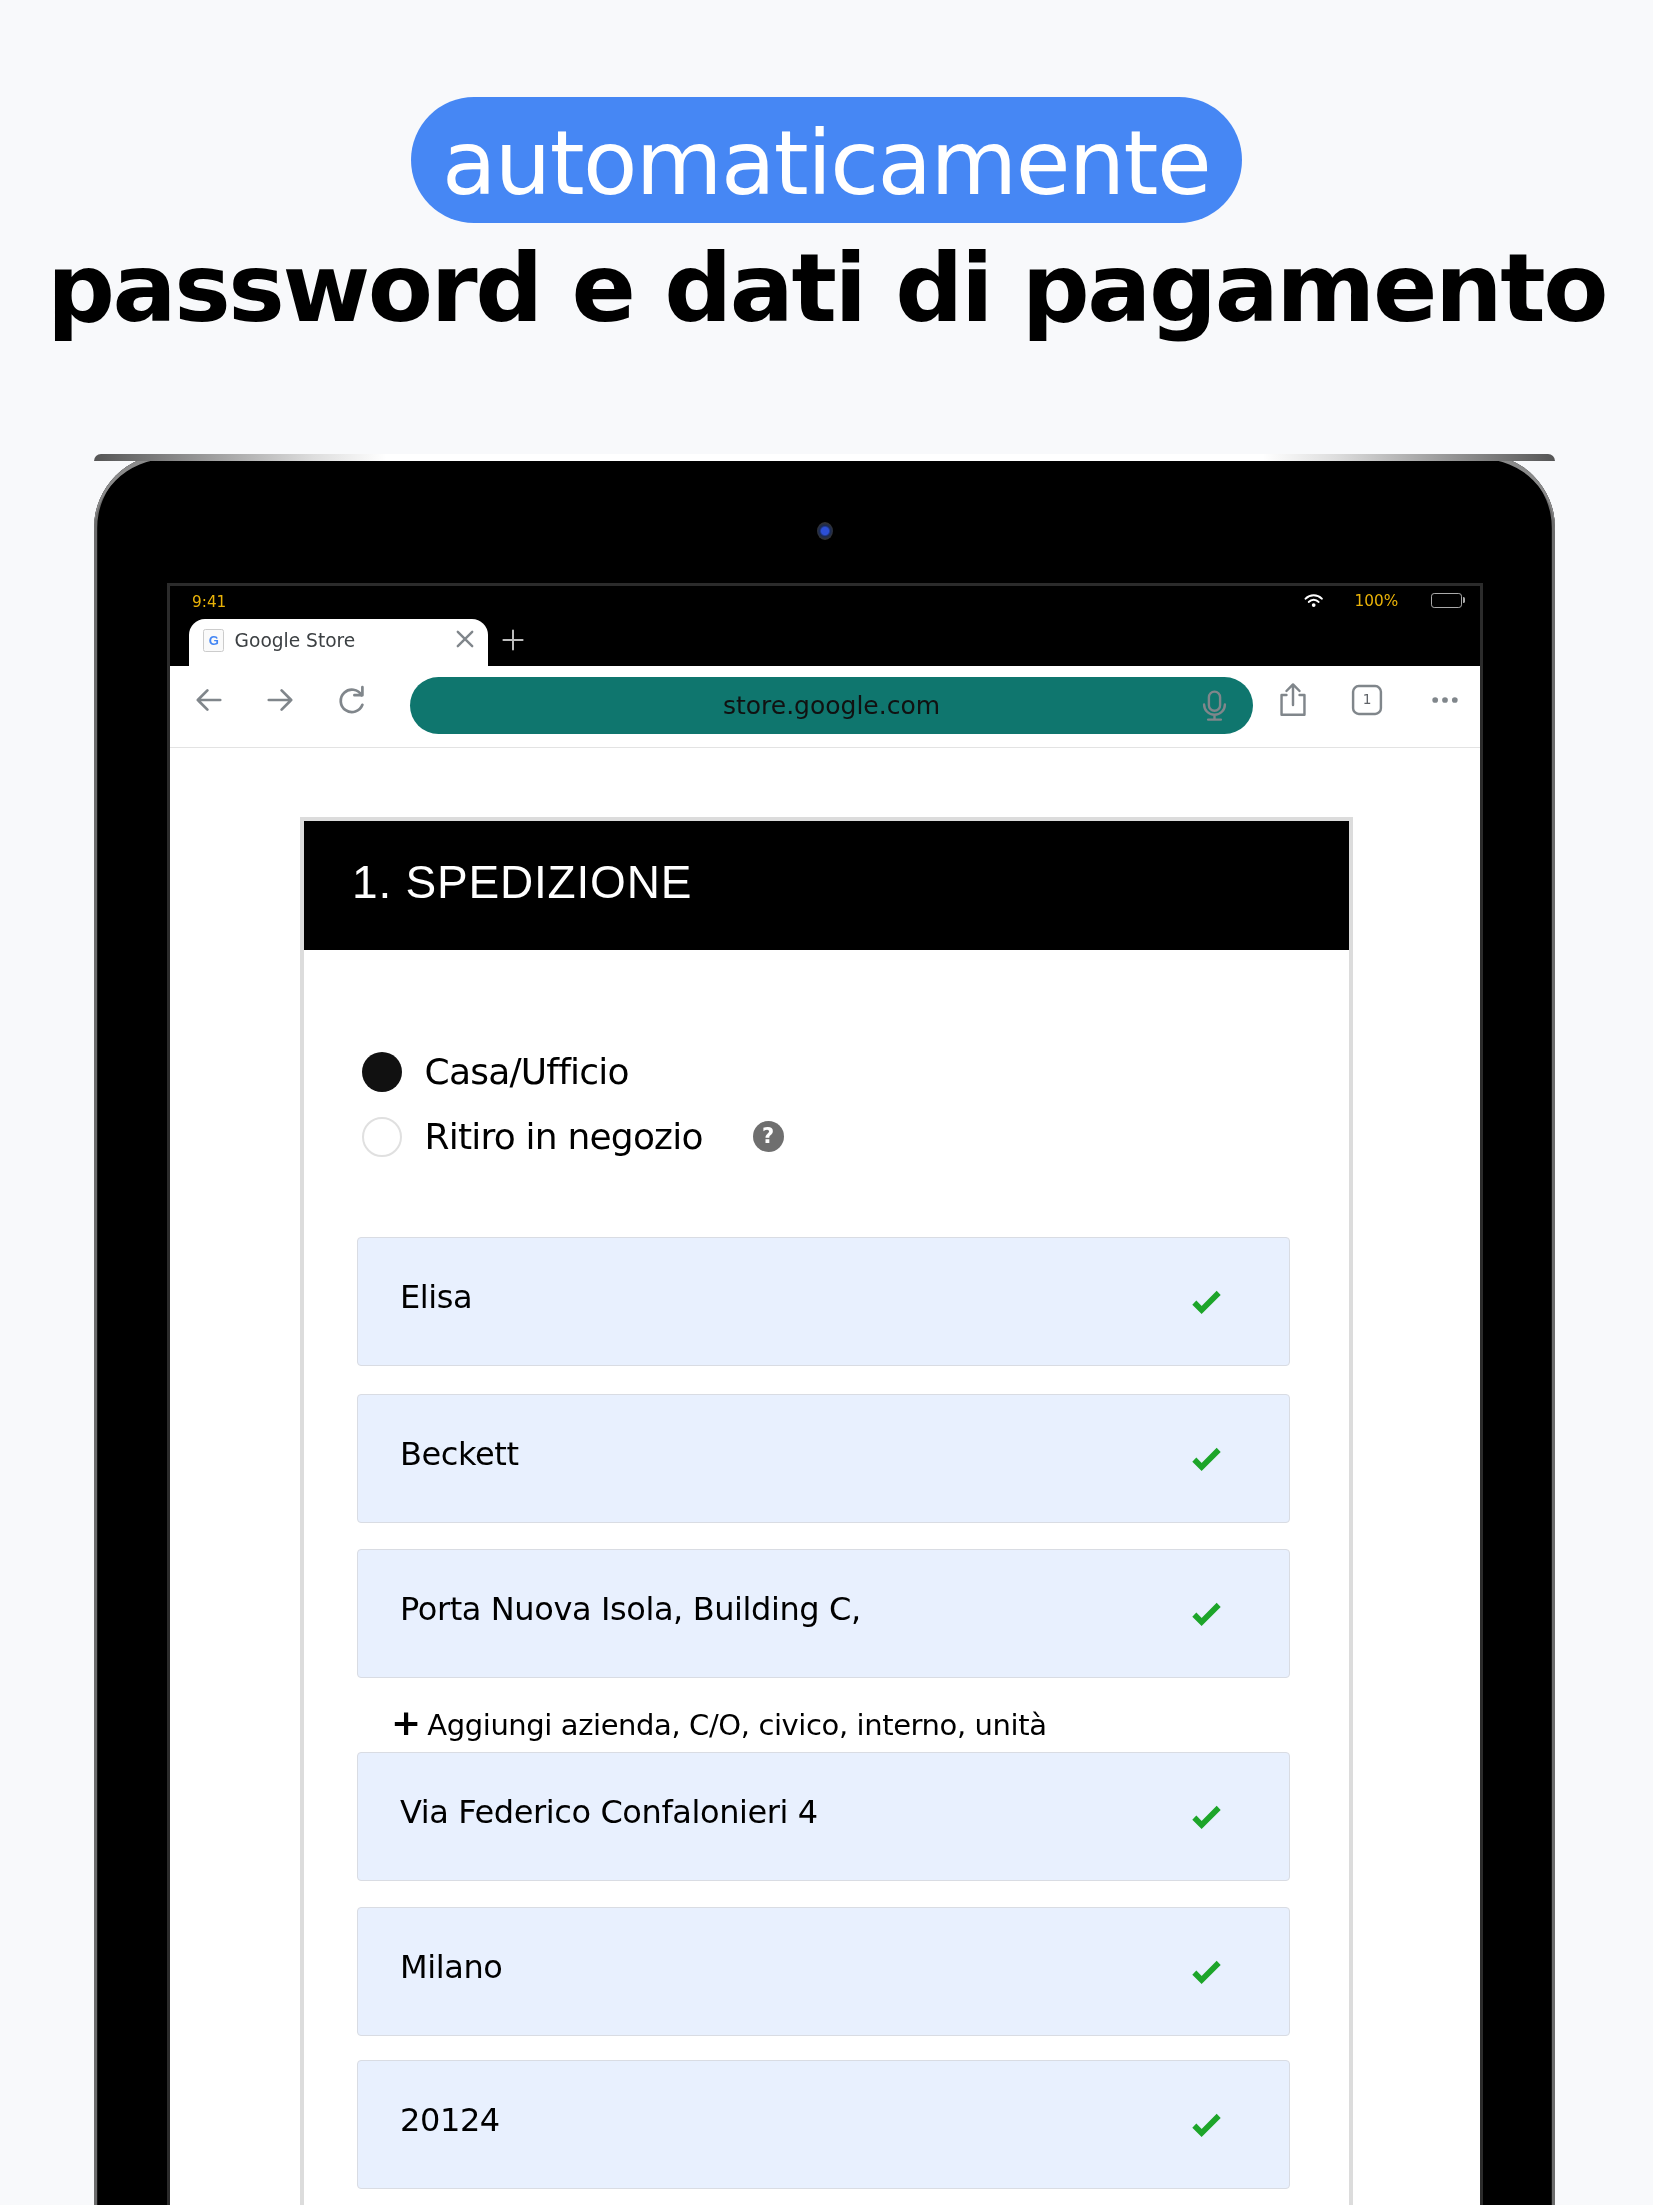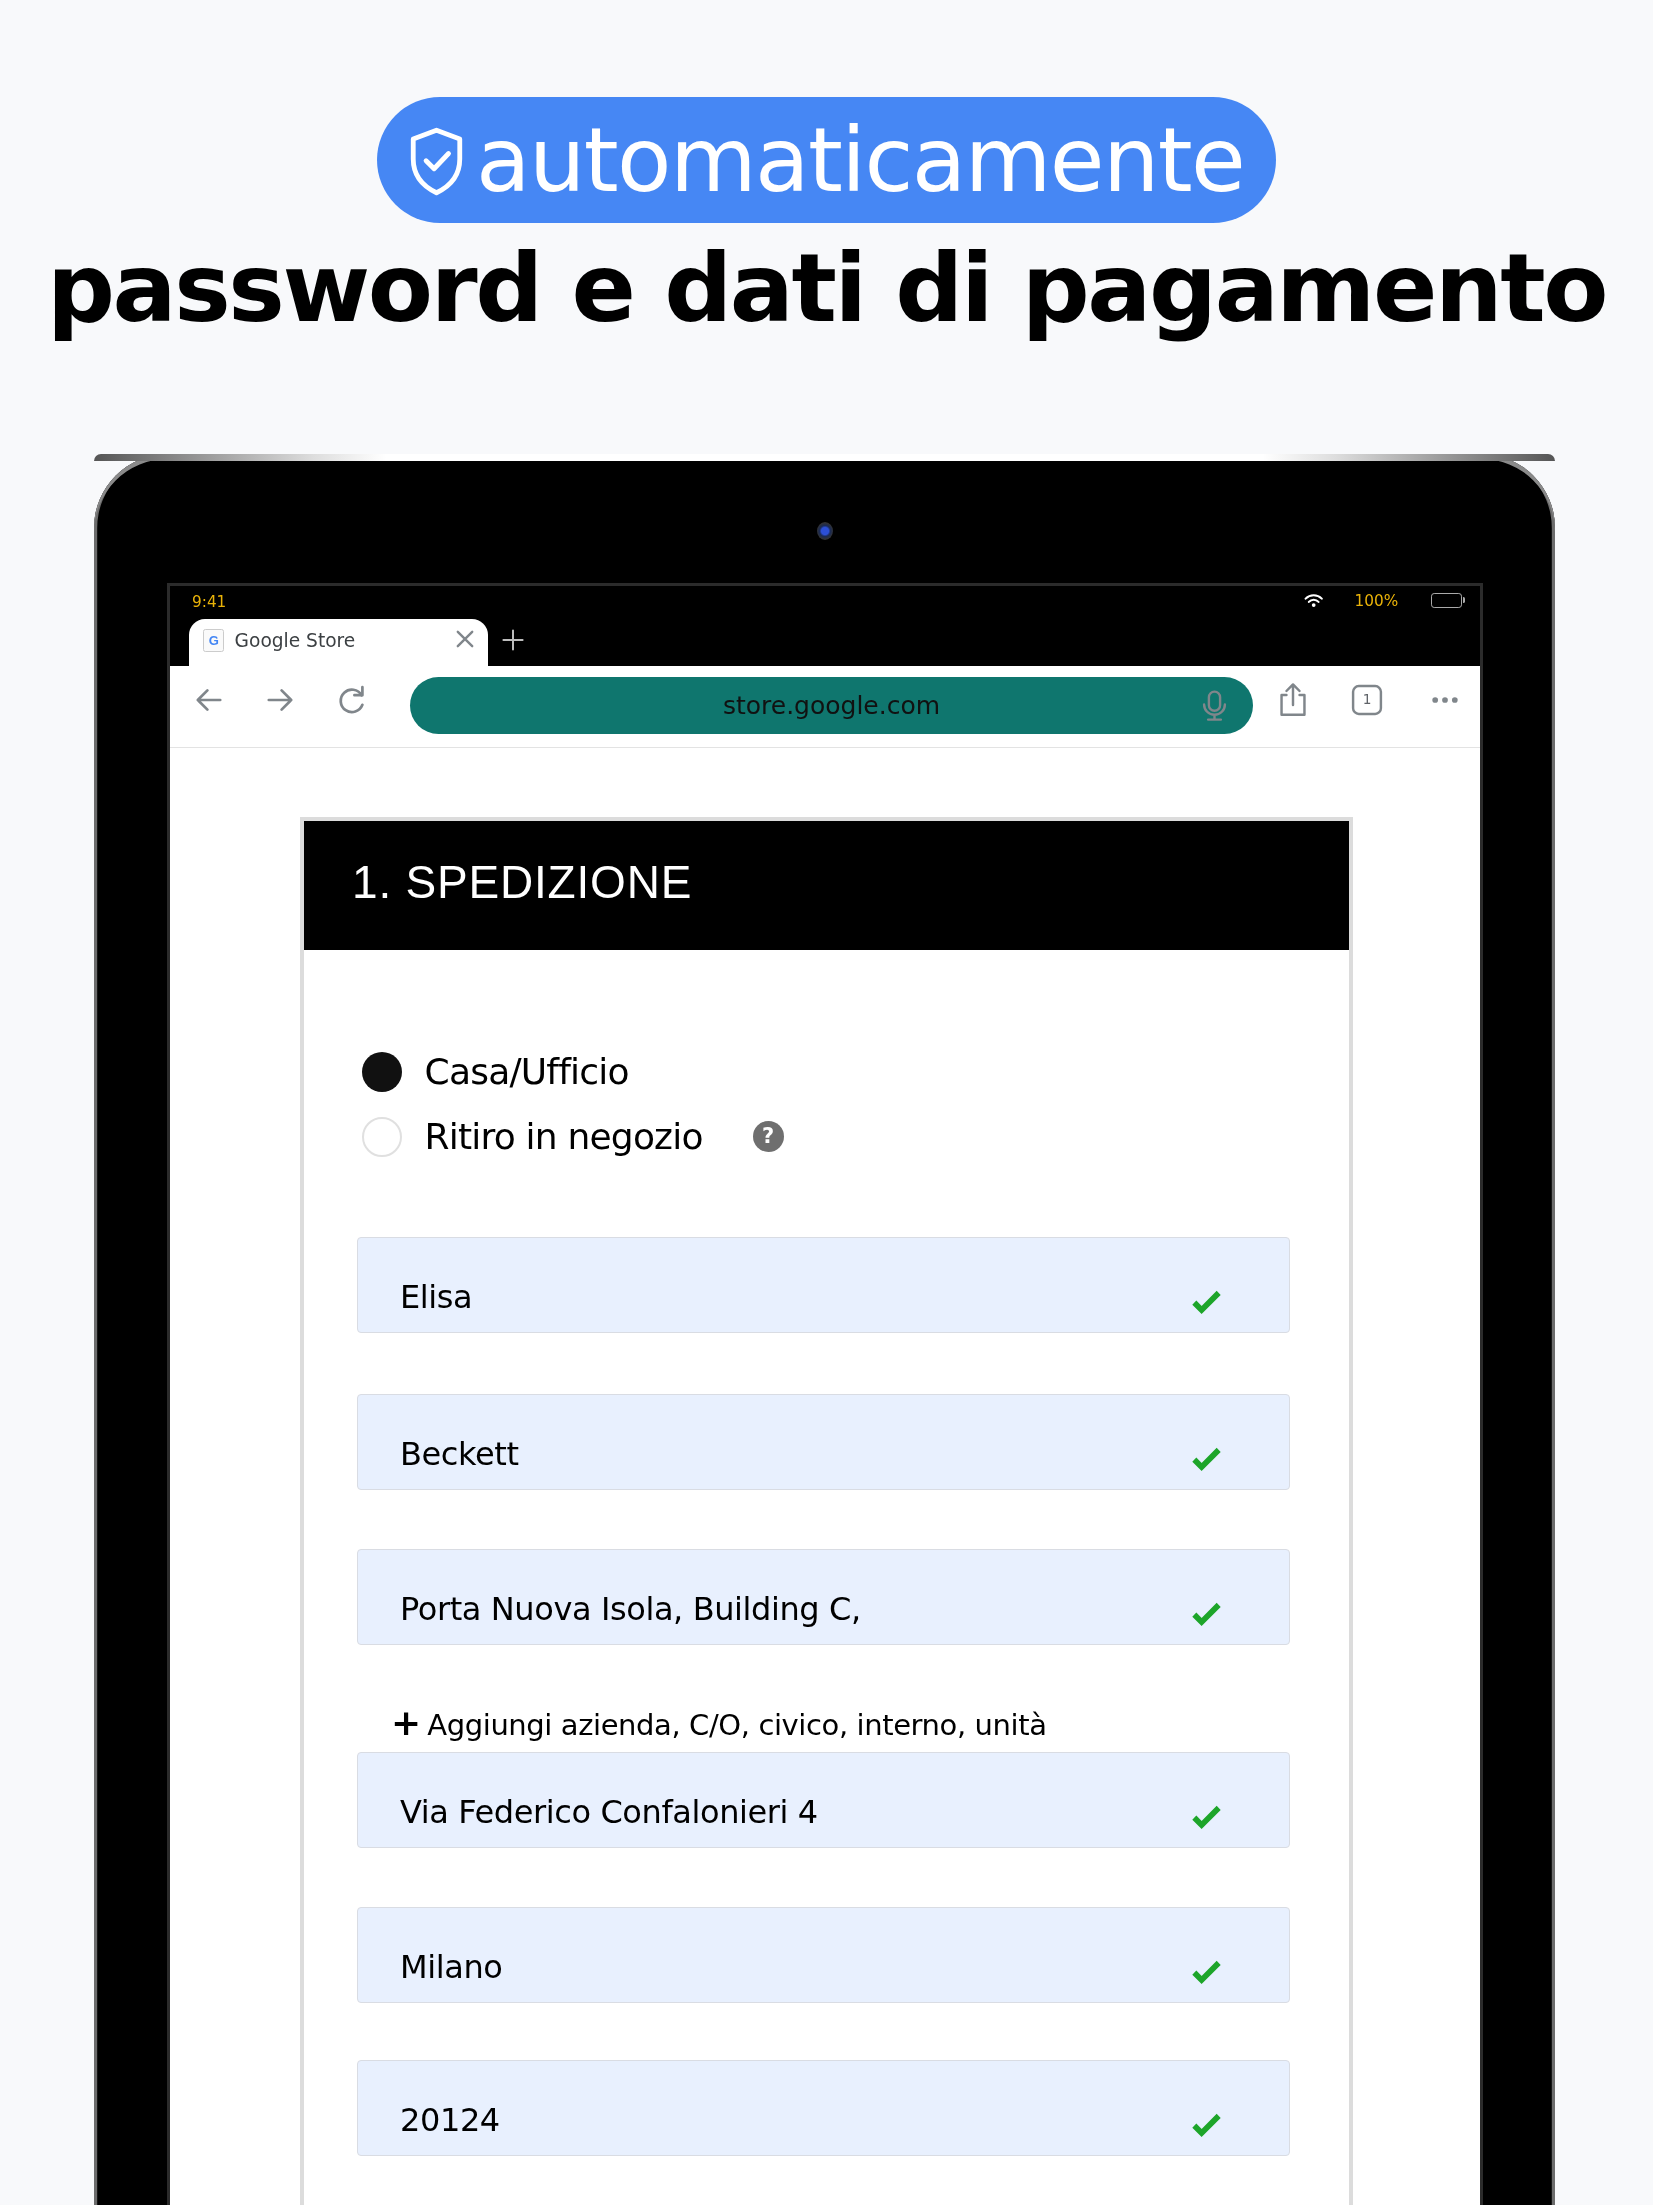--- a/index.html
+++ b/index.html
@@ -10,21 +10,21 @@
   }
   .headline {
     position:absolute; left:0; width:1653px; text-align:center;
     color:#000; font-weight:700; letter-spacing:-2.4px;
     font-family:"DejaVu Sans", "Liberation Sans", sans-serif;
   }
   .line1 { top:95px; height:129px; display:flex; justify-content:center; align-items:center; }
   .line1 .word { font-size:95px; line-height:129px; margin-right:22.6px; }
   .badge {
     display:flex; align-items:center; height:126px; padding:0 32px 0 31px;
-    background:#4687f4; border-radius:63px; color:#fff;
+    background:#4687f4; border-radius:63px; color:#fff;flex-direction:column;
   }
   .badge .shield { width:57px; height:69px; margin-right:11.3px; margin-top:3.2px; }
   .badge .word2 { font-size:89px; font-weight:500; letter-spacing:-1.6px; line-height:126px; }
   .line2 { top:228px; font-size:95px; line-height:121px; }
 
   
   .device {
     position:absolute; left:94px; top:454px; width:1461px; height:1857px;
     background:#000; border-radius:74px 74px 0 0;
     box-shadow: inset 0 4.8px 0 #8a8a8a, inset 3.2px 0 0 #6c6c6c, inset -3.2px 0 0 #6c6c6c;
@@ -78,21 +78,21 @@
   .form-header .h { position:absolute; left:48px; top:34px; color:#fff; font-size:46px; letter-spacing:0.8px; font-family:"Liberation Sans", sans-serif; }
 
   .radio-row { position:absolute; left:58px; display:flex; align-items:center; }
   .radio { width:40px; height:40px; border-radius:50%; box-sizing:border-box; margin-right:22.6px; }
   .radio.on { background:#111; }
   .radio.off { border:2.4px solid #e0e0e0; background:#fff; }
   .radio-label { font-size:36px; color:#000; font-family:"DejaVu Sans", sans-serif; letter-spacing:-0.8px; }
   .help { width:31px; height:31px; border-radius:50%; background:#6f6f6f; color:#fff; font-size:21px; font-weight:700; text-align:center; line-height:31px; margin-left:50px; font-family:"DejaVu Sans", sans-serif; }
 
   .field {
-    position:absolute; left:53px; width:933px; height:96px; background:#e8f0fe;
+    position:absolute; left:53px; width:933px; height:129px; background:#e8f0fe;
     border:1.6px solid #d9dce3; border-radius:4px; box-sizing:border-box;
   }
   .field .val { position:absolute; left:42px; top:40px; font-size:32px; color:#000; font-family:"DejaVu Sans", sans-serif; letter-spacing:-0.4px; }
   .field .check { position:absolute; left:833px; top:50px; width:31px; height:26px; }
   .addline { position:absolute; left:87px; font-size:29px; color:#000; font-family:"DejaVu Sans", sans-serif; letter-spacing:-0.4px; }
   .addline .plus { font-size:36px; font-weight:700; margin-right:6.5px; }
 </style>
 </head>
 <body>
 

